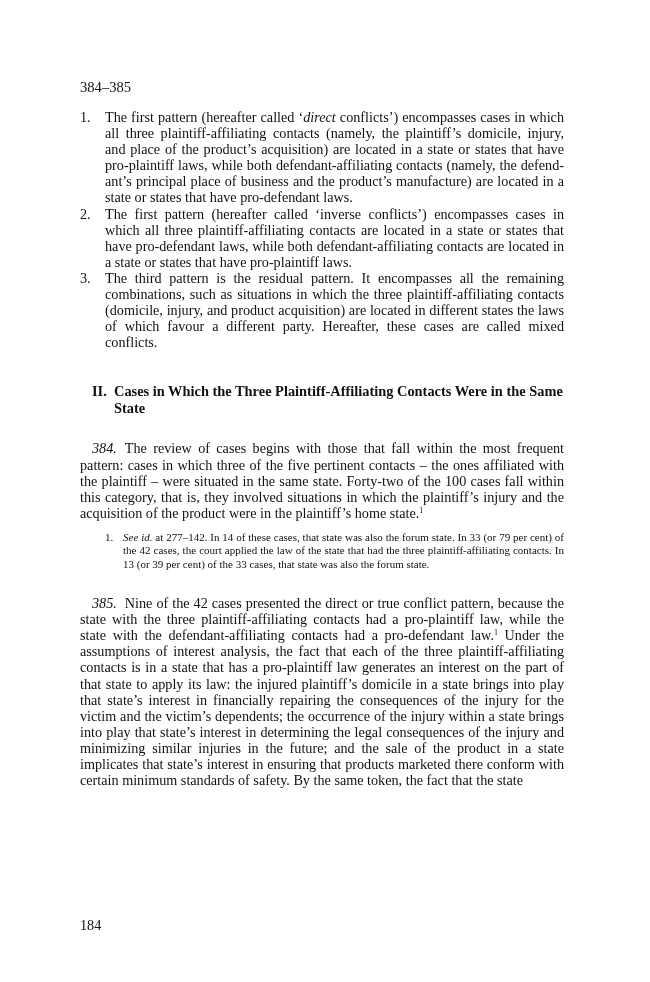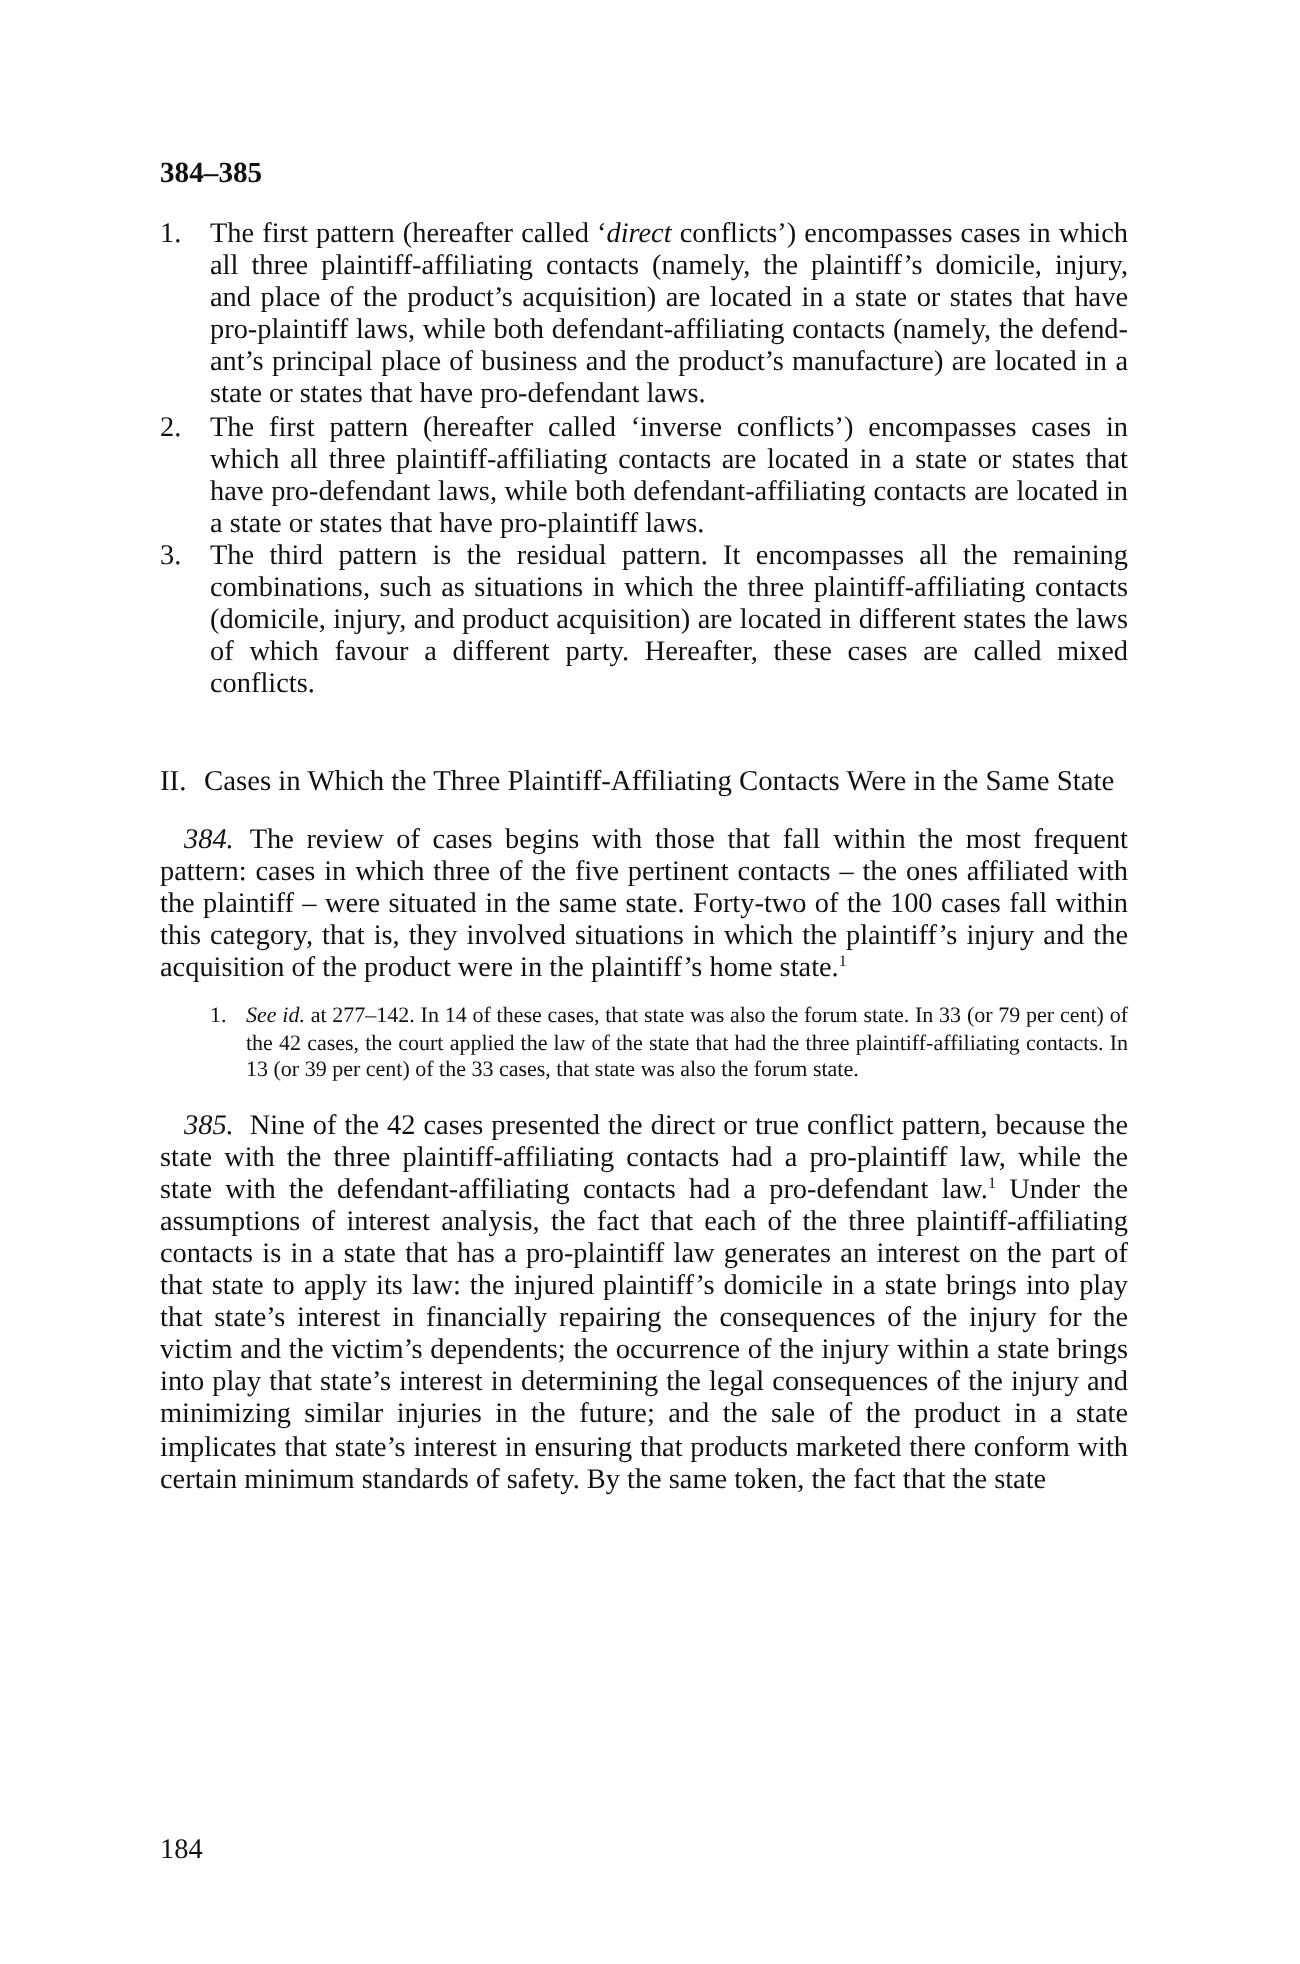--- a/index.html
+++ b/index.html
@@ -6,33 +6,33 @@
   body {
     width: 650px; height: 982px; position: relative; overflow: hidden;
     font-family: "Liberation Serif", "DejaVu Serif", serif;
     color: #111111;
   }
   .page {
     position: absolute; left: 80px; top: 78px; width: 484px;
     font-size: 14.2px; line-height: 16.1px;
   }
   .header {
-    display: flex; justify-content: space-between; font-weight: bold;
+    display: flex; justify-content: space-between; font-weight: normal;
     font-size: 14.6px; line-height: 18px; margin-bottom: 13px; flex-direction: column;
   }
   p { margin: 0; text-align: justify; }
   ol.patterns { list-style: none; margin: 12px 0 0 0; padding: 0; }
   ol.patterns li { position: relative; padding-left: 25px; text-align: justify; }
   ol.patterns li .num { position: absolute; left: 0; top: 0; }
   h2.section {
-    font-size: 14.4px; font-weight: normal; margin: 33px 0 0 0; line-height: 16.5px;
+    font-size: 14.4px; font-weight: bold; margin: 33px 0 0 12px; line-height: 16.5px;
     padding-left: 22px; text-indent: -22px;
   }
   h2.section .sec-num { display: inline-block; width: 22px; text-indent: 0; }
-  .para { margin-top: 12px; text-indent: 12px; }
+  .para { margin-top: 24px; text-indent: 12px; }
   .para .pnum { font-style: italic; margin-right: 8px; }
   sup { font-size: 8px; line-height: 0; vertical-align: 5px; }
   .footnote {
     position: relative; margin-top: 10px; padding-left: 43px; padding-right: 0;
     font-size: 11px; line-height: 13.4px; text-align: justify;
   }
   .footnote .fn-num { position: absolute; left: 25px; top: 0; }
   .footnote .it { font-style: italic; }
   h3.subsection {
     font-style: italic; font-weight: normal; font-size: 14.2px;

